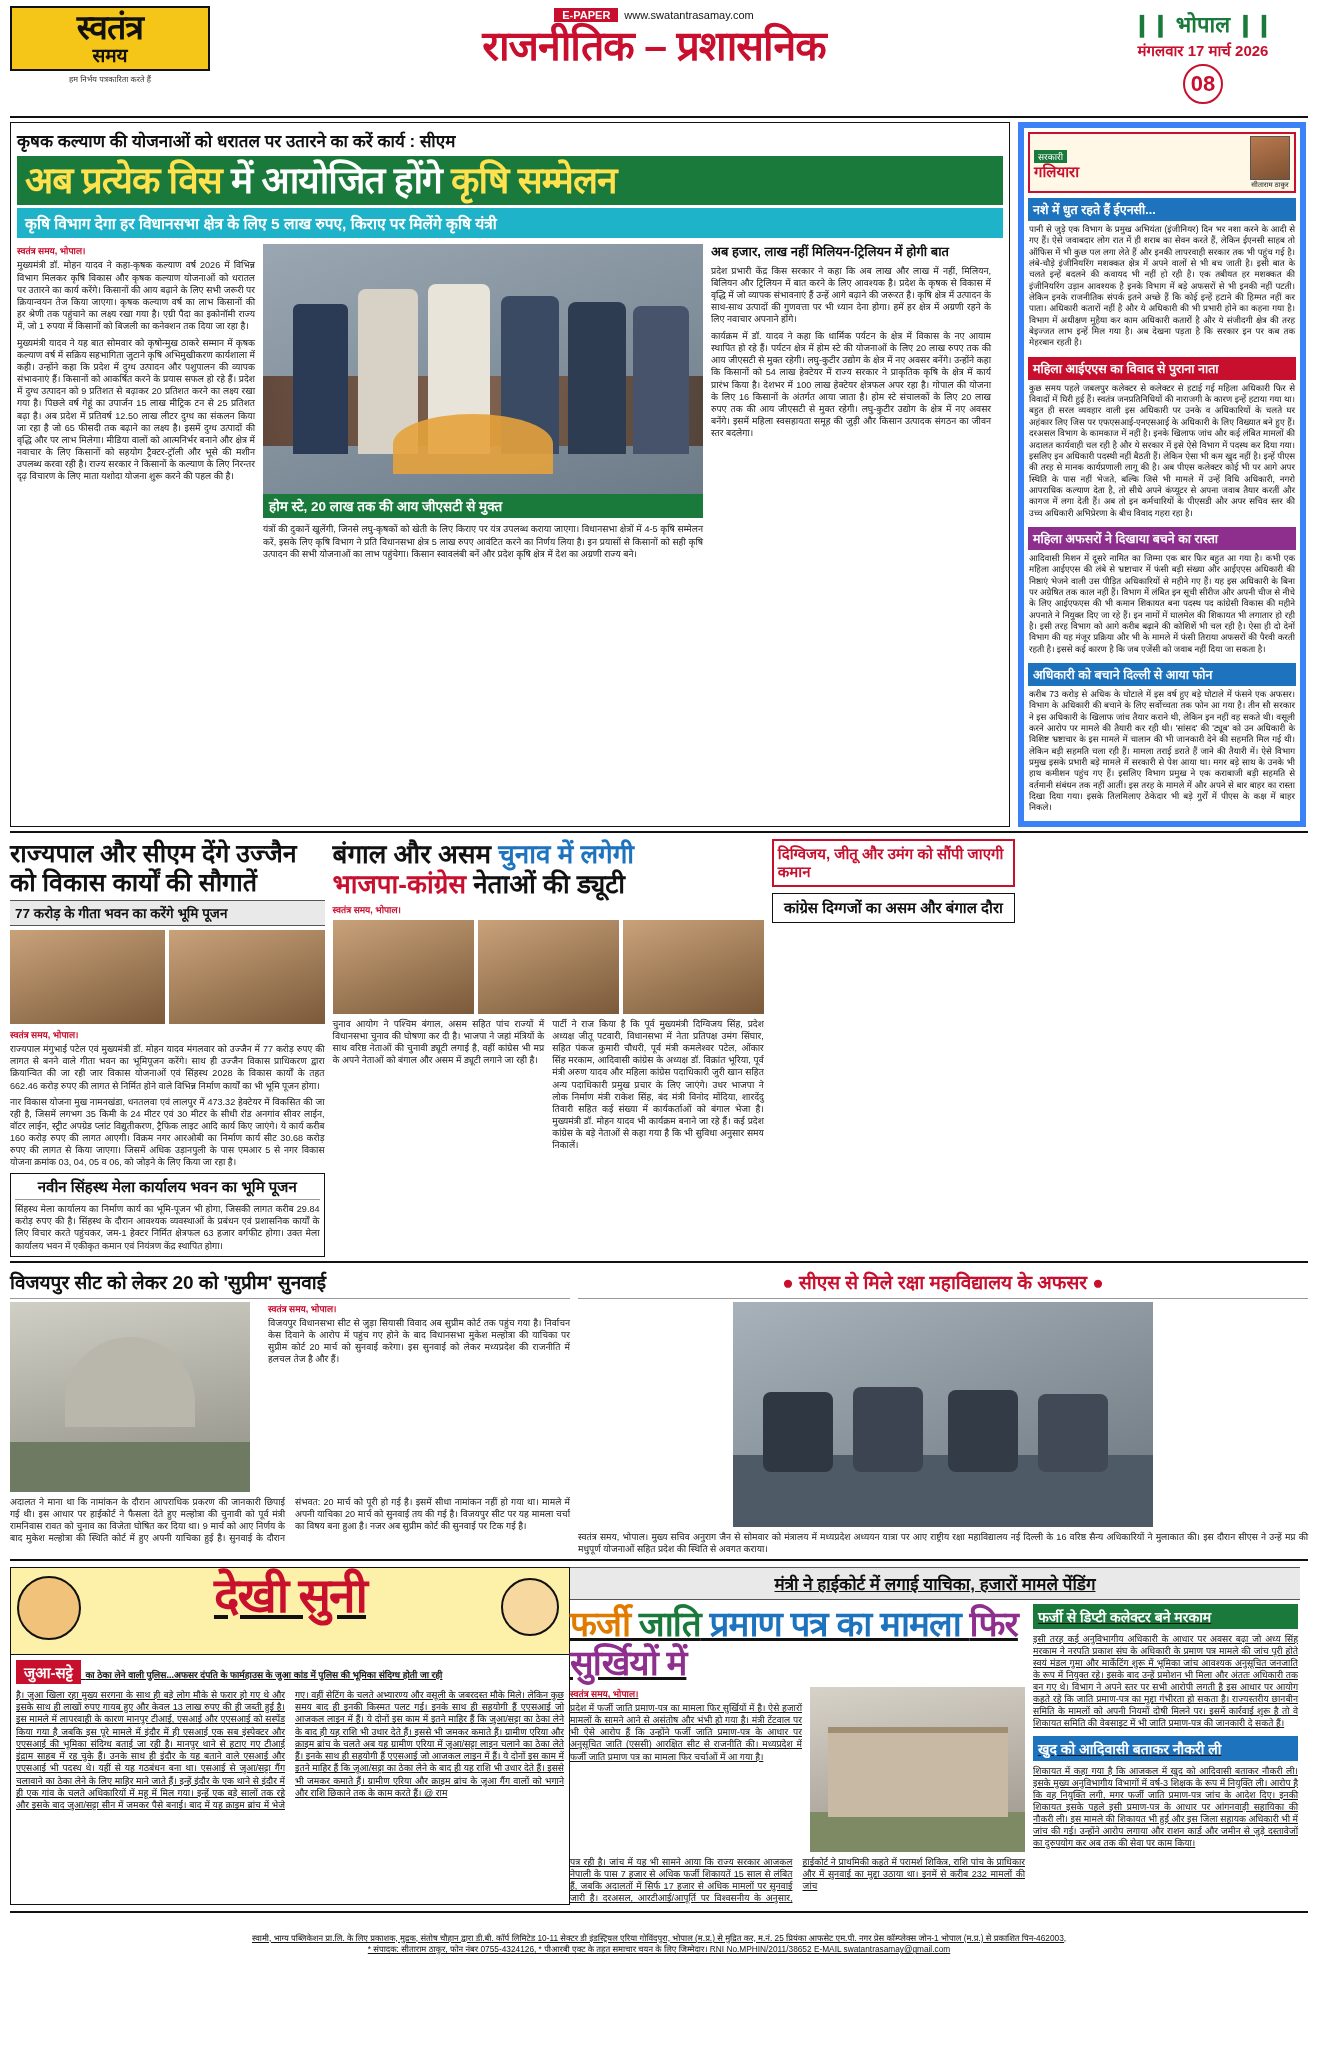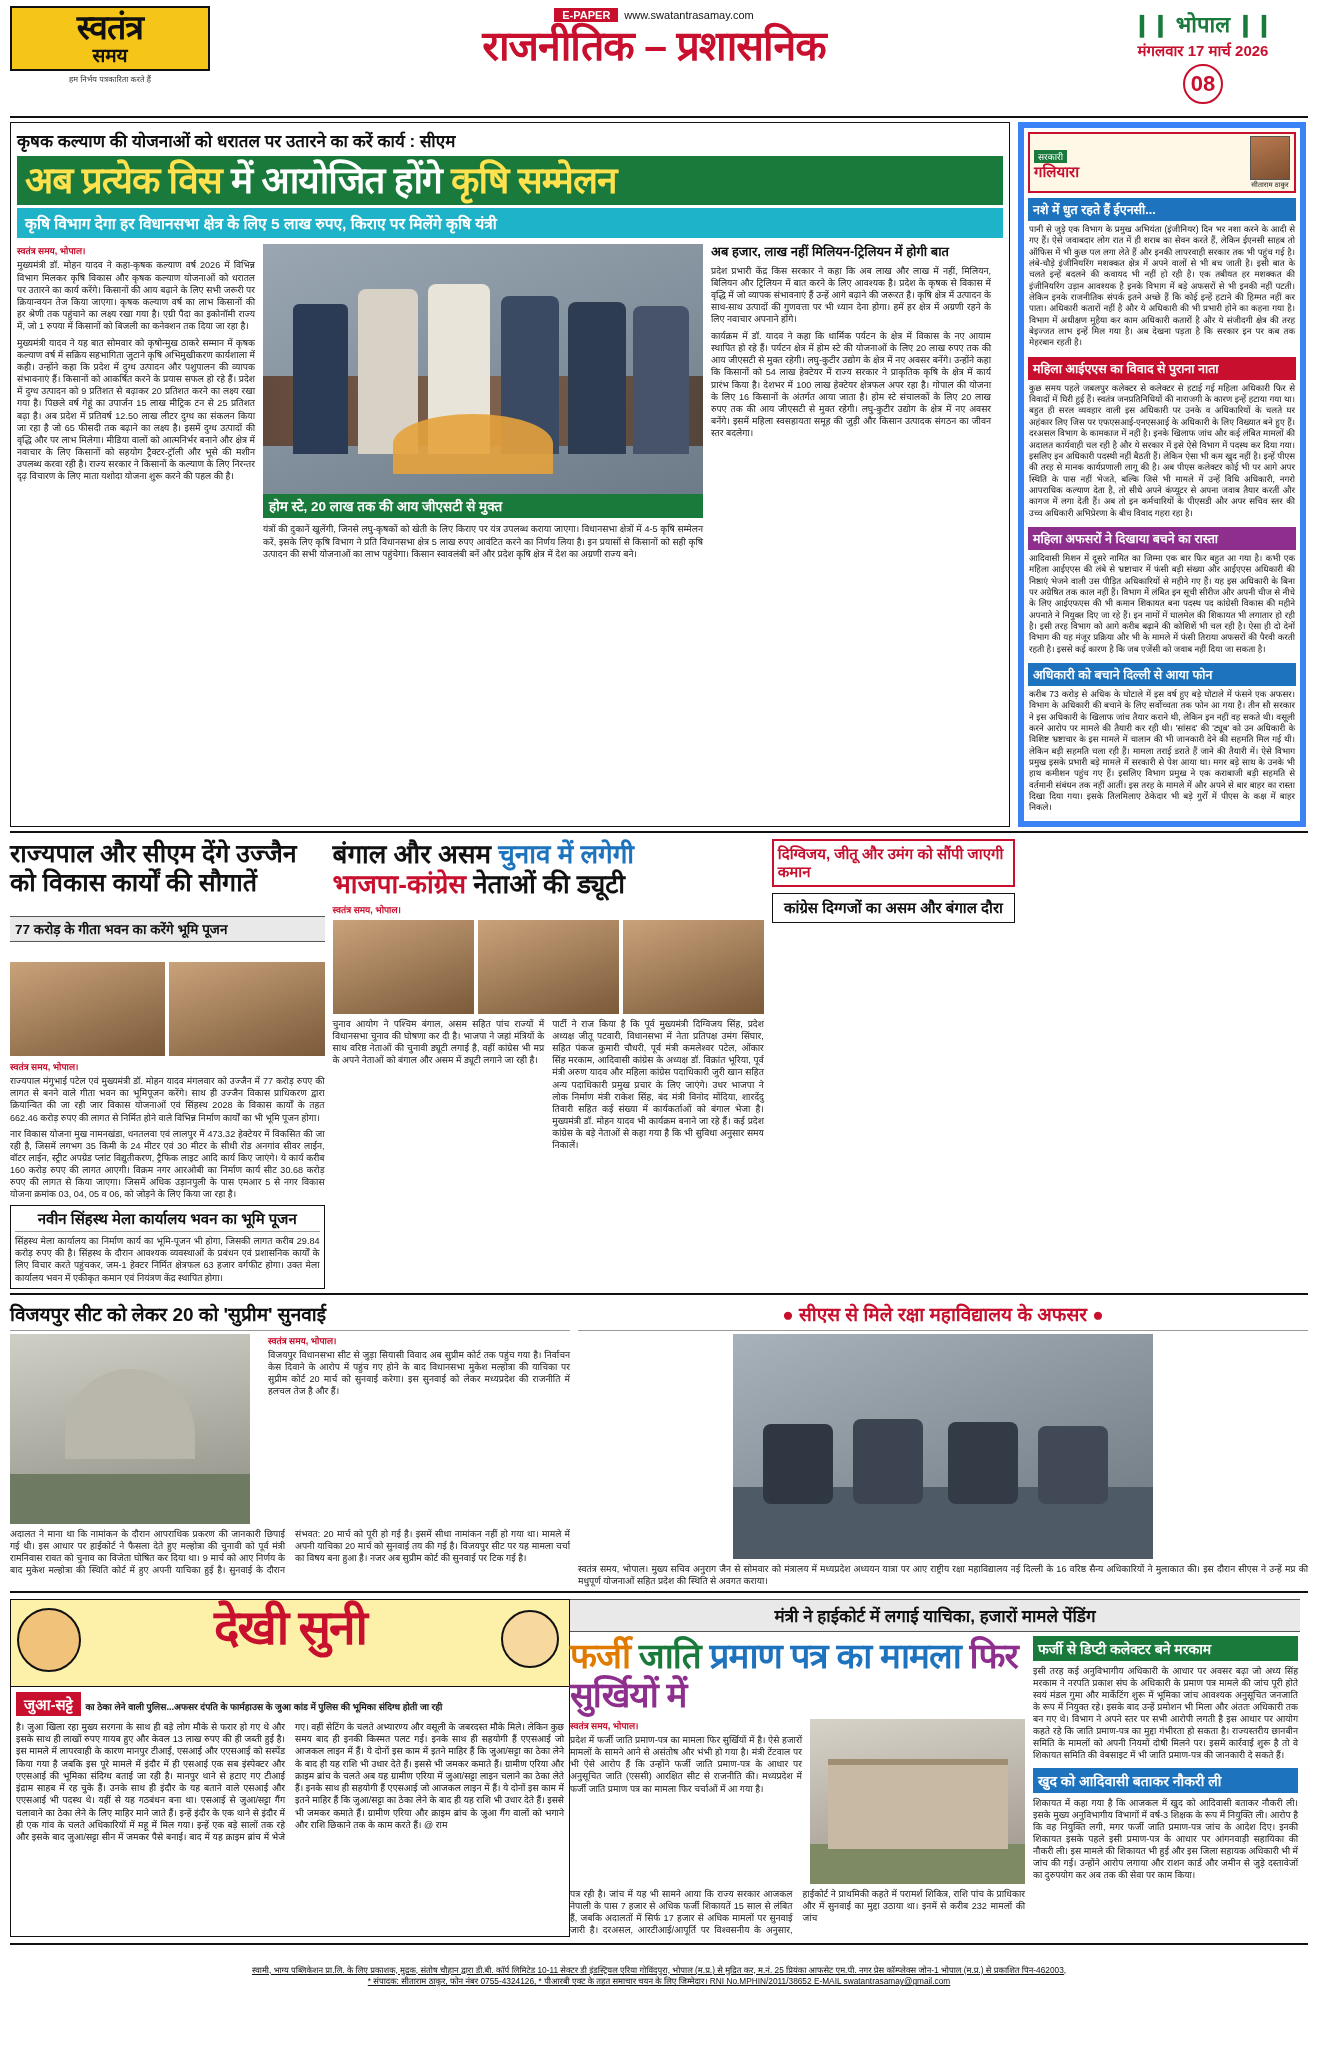--- a/index.html
+++ b/index.html
@@ -88,21 +88,21 @@
   
   .row3 { display:flex; gap:8px; margin-top:6px; }
   .sc-left { width:560px; }
   .sc-right { width:730px; }
   .h3-dark { font-size:19px; font-weight:bold; color:#111; }
   .h3-red { font-size:19px; font-weight:bold; color:#c8102e; }
   .sc-photo { width:240px; height:190px; background:linear-gradient(160deg,#b9c4cc,#7b8a95); }
   .cs-photo { width:420px; height:225px; background:linear-gradient(160deg,#8d9aa6,#5d6b76); }
 
   
-  .ds-wrap { display:flex; gap:0; margin-top:6px; }
+  .ds-wrap { display:flex; gap:0; margin-top:6px;text-decoration:underline; }
   .ds-left { width:560px; border:1px solid #111; }
   .ds-banner { background:#fdf0a8; padding:4px 6px; position:relative; height:86px; }
   .ds-title { font-size:48px; font-weight:bold; color:#c8102e; text-align:center; line-height:1; letter-spacing:-2px; }
   .ds-sub { font-size:15px; font-weight:bold; color:#fff; background:#c8102e; display:inline-block; padding:2px 8px; }
   .ds-body { font-size:9.1px; line-height:1.35; text-align:justify; padding:5px; column-count:2; column-gap:10px;}
   .ds-right { width:730px; }
 
   
   .fc-bar { background:#e9e9e9; border-top:1px solid #555;border-bottom:1px solid #555; font-size:17px; font-weight:bold; padding:4px 6px; text-align:center;}
   .fc-head { font-size:35px; font-weight:bold; line-height:1.12; letter-spacing:-1px;}
@@ -216,21 +216,21 @@
       <div class="rail-body">करीब 73 करोड़ से अधिक के घोटाले में इस वर्ष हुए बड़े घोटाले में फंसने एक अफसर। विभाग के अधिकारी की बचाने के लिए सर्वोच्चता तक फोन आ गया है। तीन सौ सरकार ने इस अधिकारी के खिलाफ जांच तैयार कराने थी, लेकिन इन नहीं वह सकते थी। वसूली करने आरोप पर मामले की तैयारी कर रही थी। 'सांसद' की 'ट्यूब' को उन अधिकारी के विशिष्ट भ्रष्टाचार के इस मामले में चालान की भी जानकारी देने की सहमति मिल गई थी। लेकिन बड़ी सहमति चला रही हैं। मामला तराई डराते हैं जाने की तैयारी में। ऐसे विभाग प्रमुख इसके प्रभारी बड़े मामले में सरकारी से पेश आया था। मगर बड़े साथ के उनके भी हाथ कमीशन पहुंच गए हैं। इसलिए विभाग प्रमुख ने एक कराबाजी बड़ी सहमति से वर्तमानी संबंधन तक नहीं आतीं। इस तरह के मामले में और अपने से बार बाहर का रास्ता दिखा दिया गया। इसके तिलमिलाए ठेकेदार भी बड़े गुर्रों में पीएस के कक्ष में बाहर निकले।</div>
     </div>
   </div>
 
   <div class="rule"></div>
 
   <div class="mid">
 
     <div class="mid-a">
       <div class="h2-dark">राज्यपाल और सीएम देंगे उज्जैन को विकास कार्यों की सौगातें</div>
-      <div class="bar-grey" style="margin:20px 0">77 करोड़ के गीता भवन का करेंगे भूमि पूजन</div>
+      <div class="bar-grey" style="margin:4px 0">77 करोड़ के गीता भवन का करेंगे भूमि पूजन</div>
       <div class="mini-photos">
         <div class="mini-photo pic-person"></div>
         <div class="mini-photo pic-person"></div>
       </div>
       <div class="byline">स्वतंत्र समय, भोपाल।</div>
       <div class="body-text">राज्यपाल मंगुभाई पटेल एवं मुख्यमंत्री डॉ. मोहन यादव मंगलवार को उज्जैन में 77 करोड़ रुपए की लागत से बनने वाले गीता भवन का भूमिपूजन करेंगे। साथ ही उज्जैन विकास प्राधिकरण द्वारा क्रियान्वित की जा रही जार विकास योजनाओं एवं सिंहस्थ 2028 के विकास कार्यों के तहत 662.46 करोड़ रुपए की लागत से निर्मित होने वाले विभिन्न निर्माण कार्यों का भी भूमि पूजन होगा।</div>
       <div class="body-text" style="margin-top:4px">नार विकास योजना मुख नामनखंडा, धनतलवा एवं लालपुर में 473.32 हेक्टेयर में विकसित की जा रही है, जिसमें लगभग 35 किमी के 24 मीटर एवं 30 मीटर के सीधी रोड अनगांव सीवर लाईन, वॉटर लाईन, स्ट्रीट अपग्रेड प्लांट विद्युतीकरण, ट्रैफिक लाइट आदि कार्य किए जाएंगे। ये कार्य करीब 160 करोड़ रुपए की लागत आएगी। विक्रम नगर आरओबी का निर्माण कार्य सीट 30.68 करोड़ रुपए की लागत से किया जाएगा। जिसमें अधिक उड़ानपुली के पास एमआर 5 से नगर विकास योजना क्रमांक 03, 04, 05 व 06, को जोड़ने के लिए किया जा रहा है।</div>
       <div style="border:1px solid #111;padding:4px;margin-top:5px">
         <div class="box-title-dark">नवीन सिंहस्थ मेला कार्यालय भवन का भूमि पूजन</div>
         <div class="thin-rule"></div>

